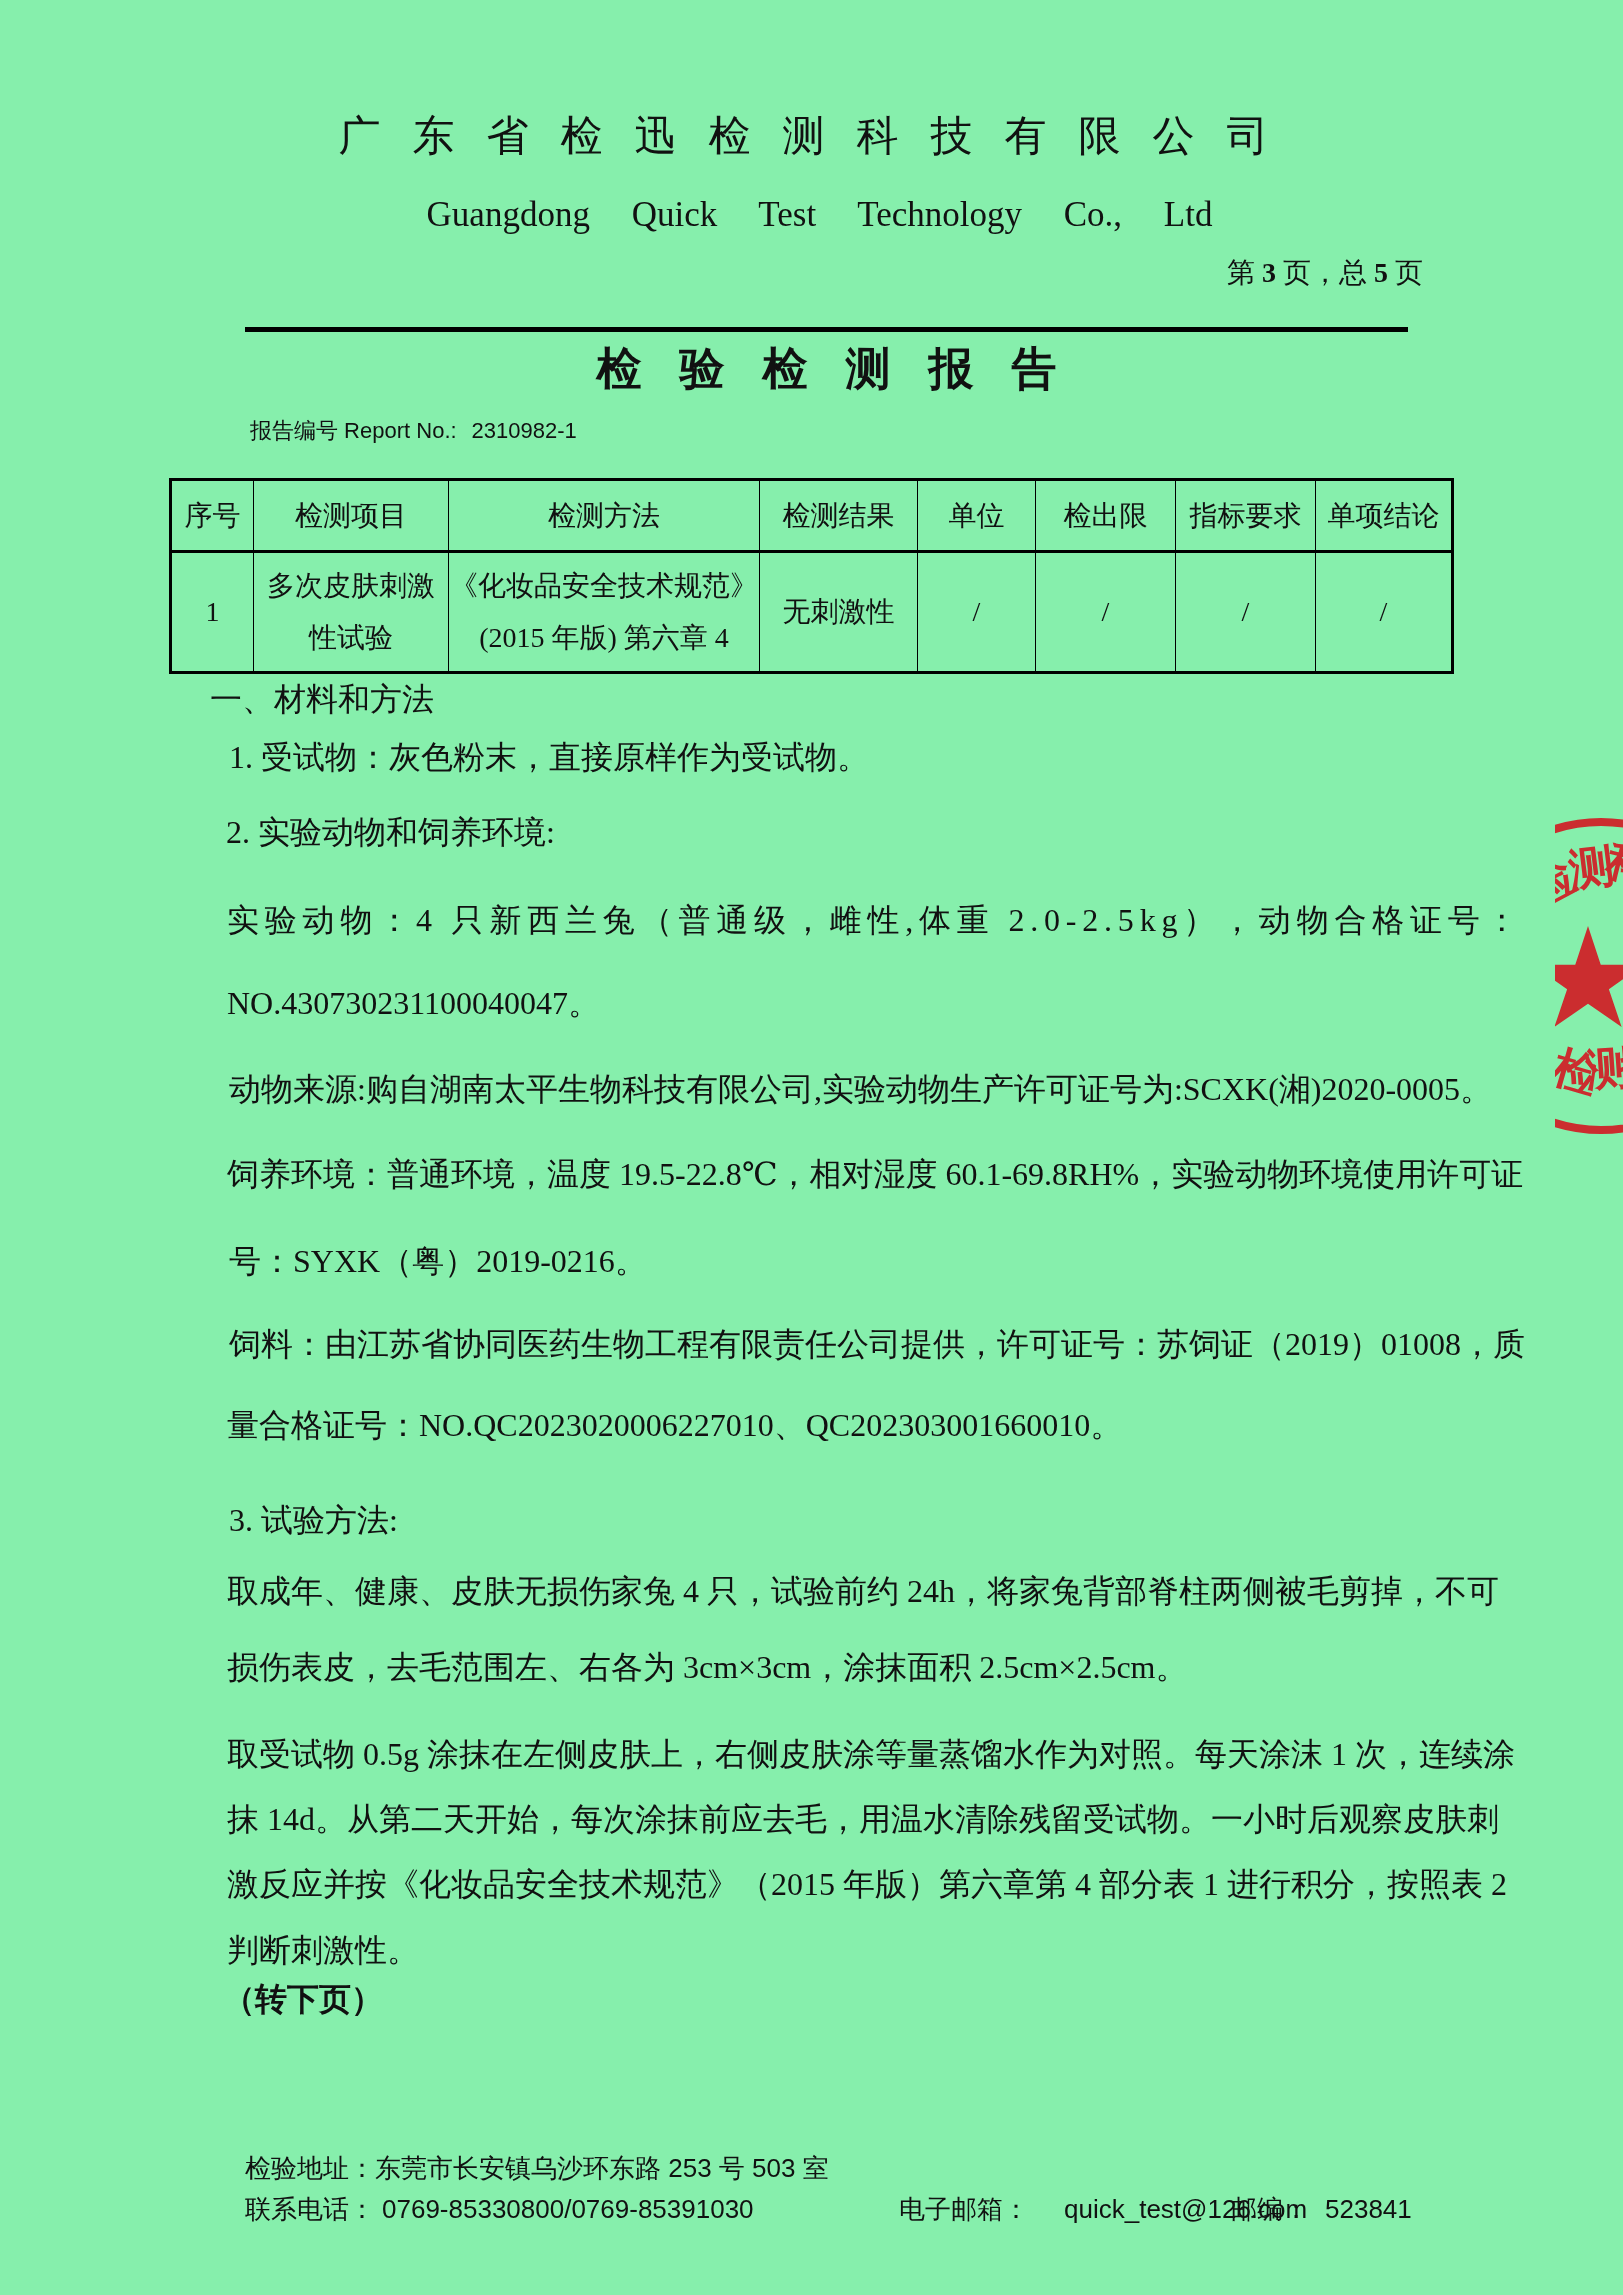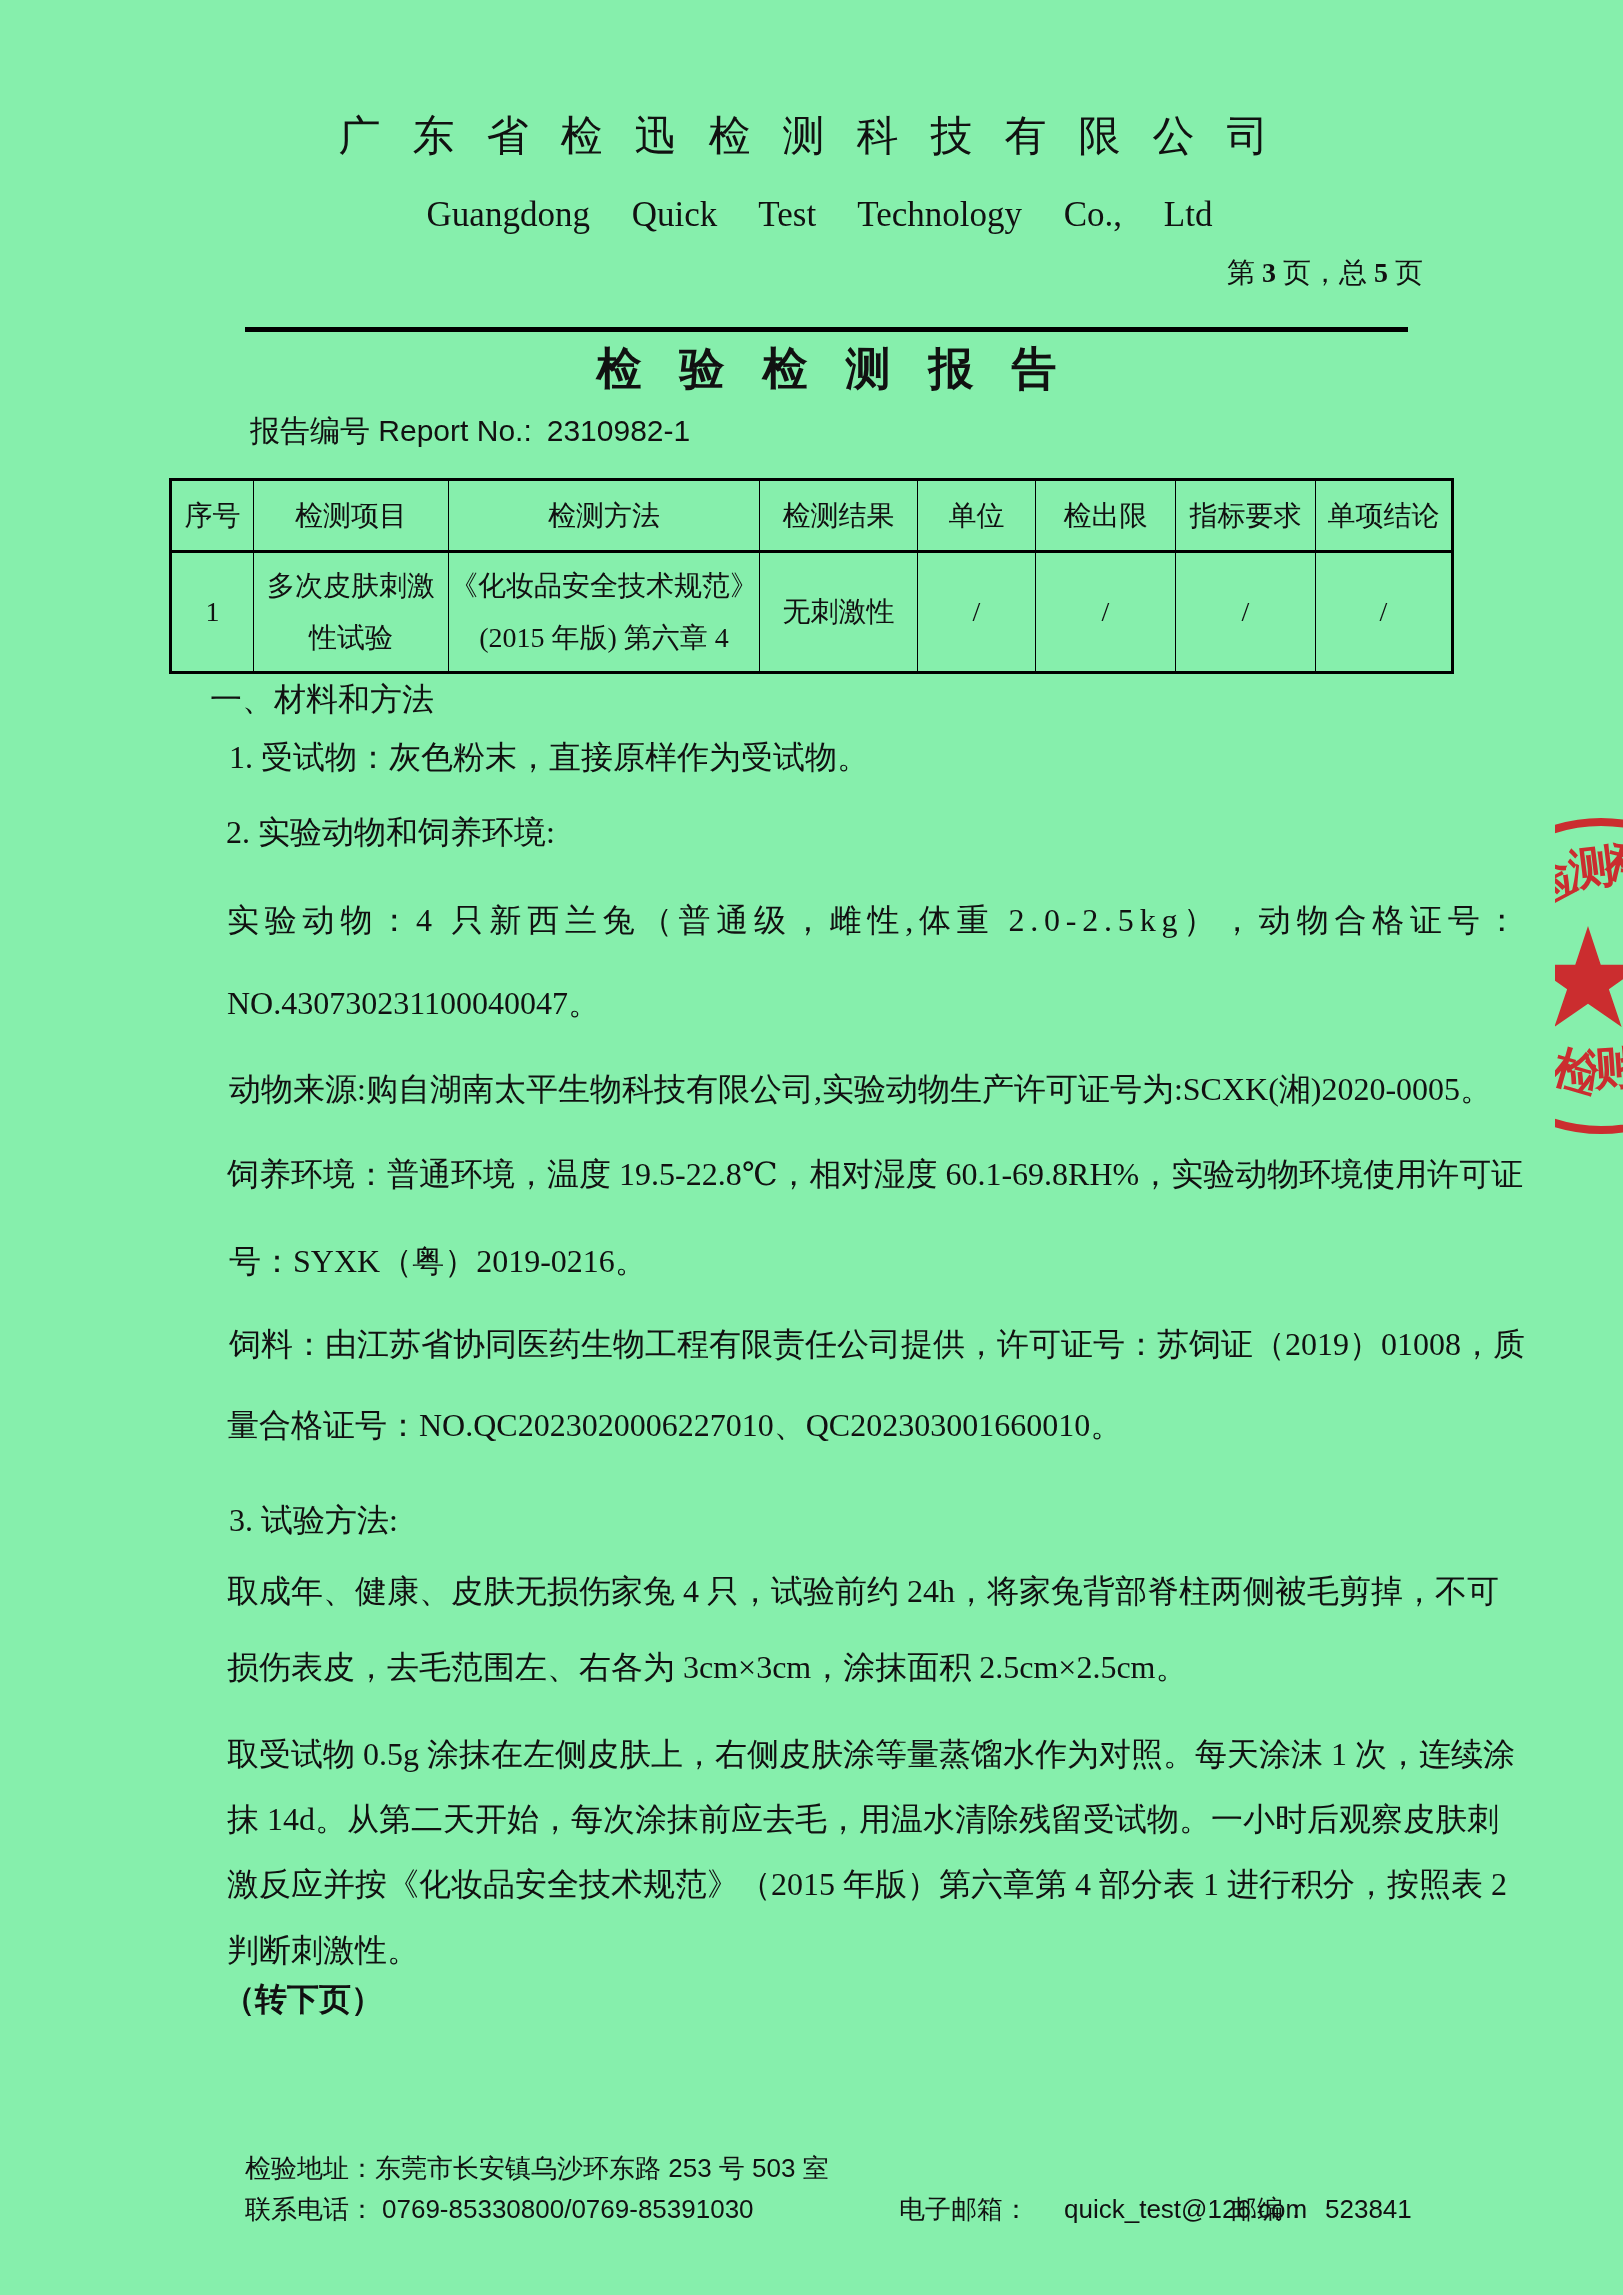--- a/index.html
+++ b/index.html
@@ -43,21 +43,21 @@
     text-align:center;
     font-size:45px;line-height:53px;
     font-weight:bold;
     letter-spacing:38px;
     text-indent:38px; 
     white-space:nowrap;
   }
   .report-line{
     top:413px;left:250px;
     font-family:"Liberation Sans","DejaVu Sans",sans-serif;
-    font-size:30px;line-height:35px;
+    font-size:22px;line-height:35px;
     white-space:nowrap;
   }
   .report-line .val{margin-left:15px;}
   table.results{
     position:absolute;
     top:478px;left:169px;
     width:1282px;
     border-collapse:collapse;
     table-layout:fixed;
     font-size:28px;

